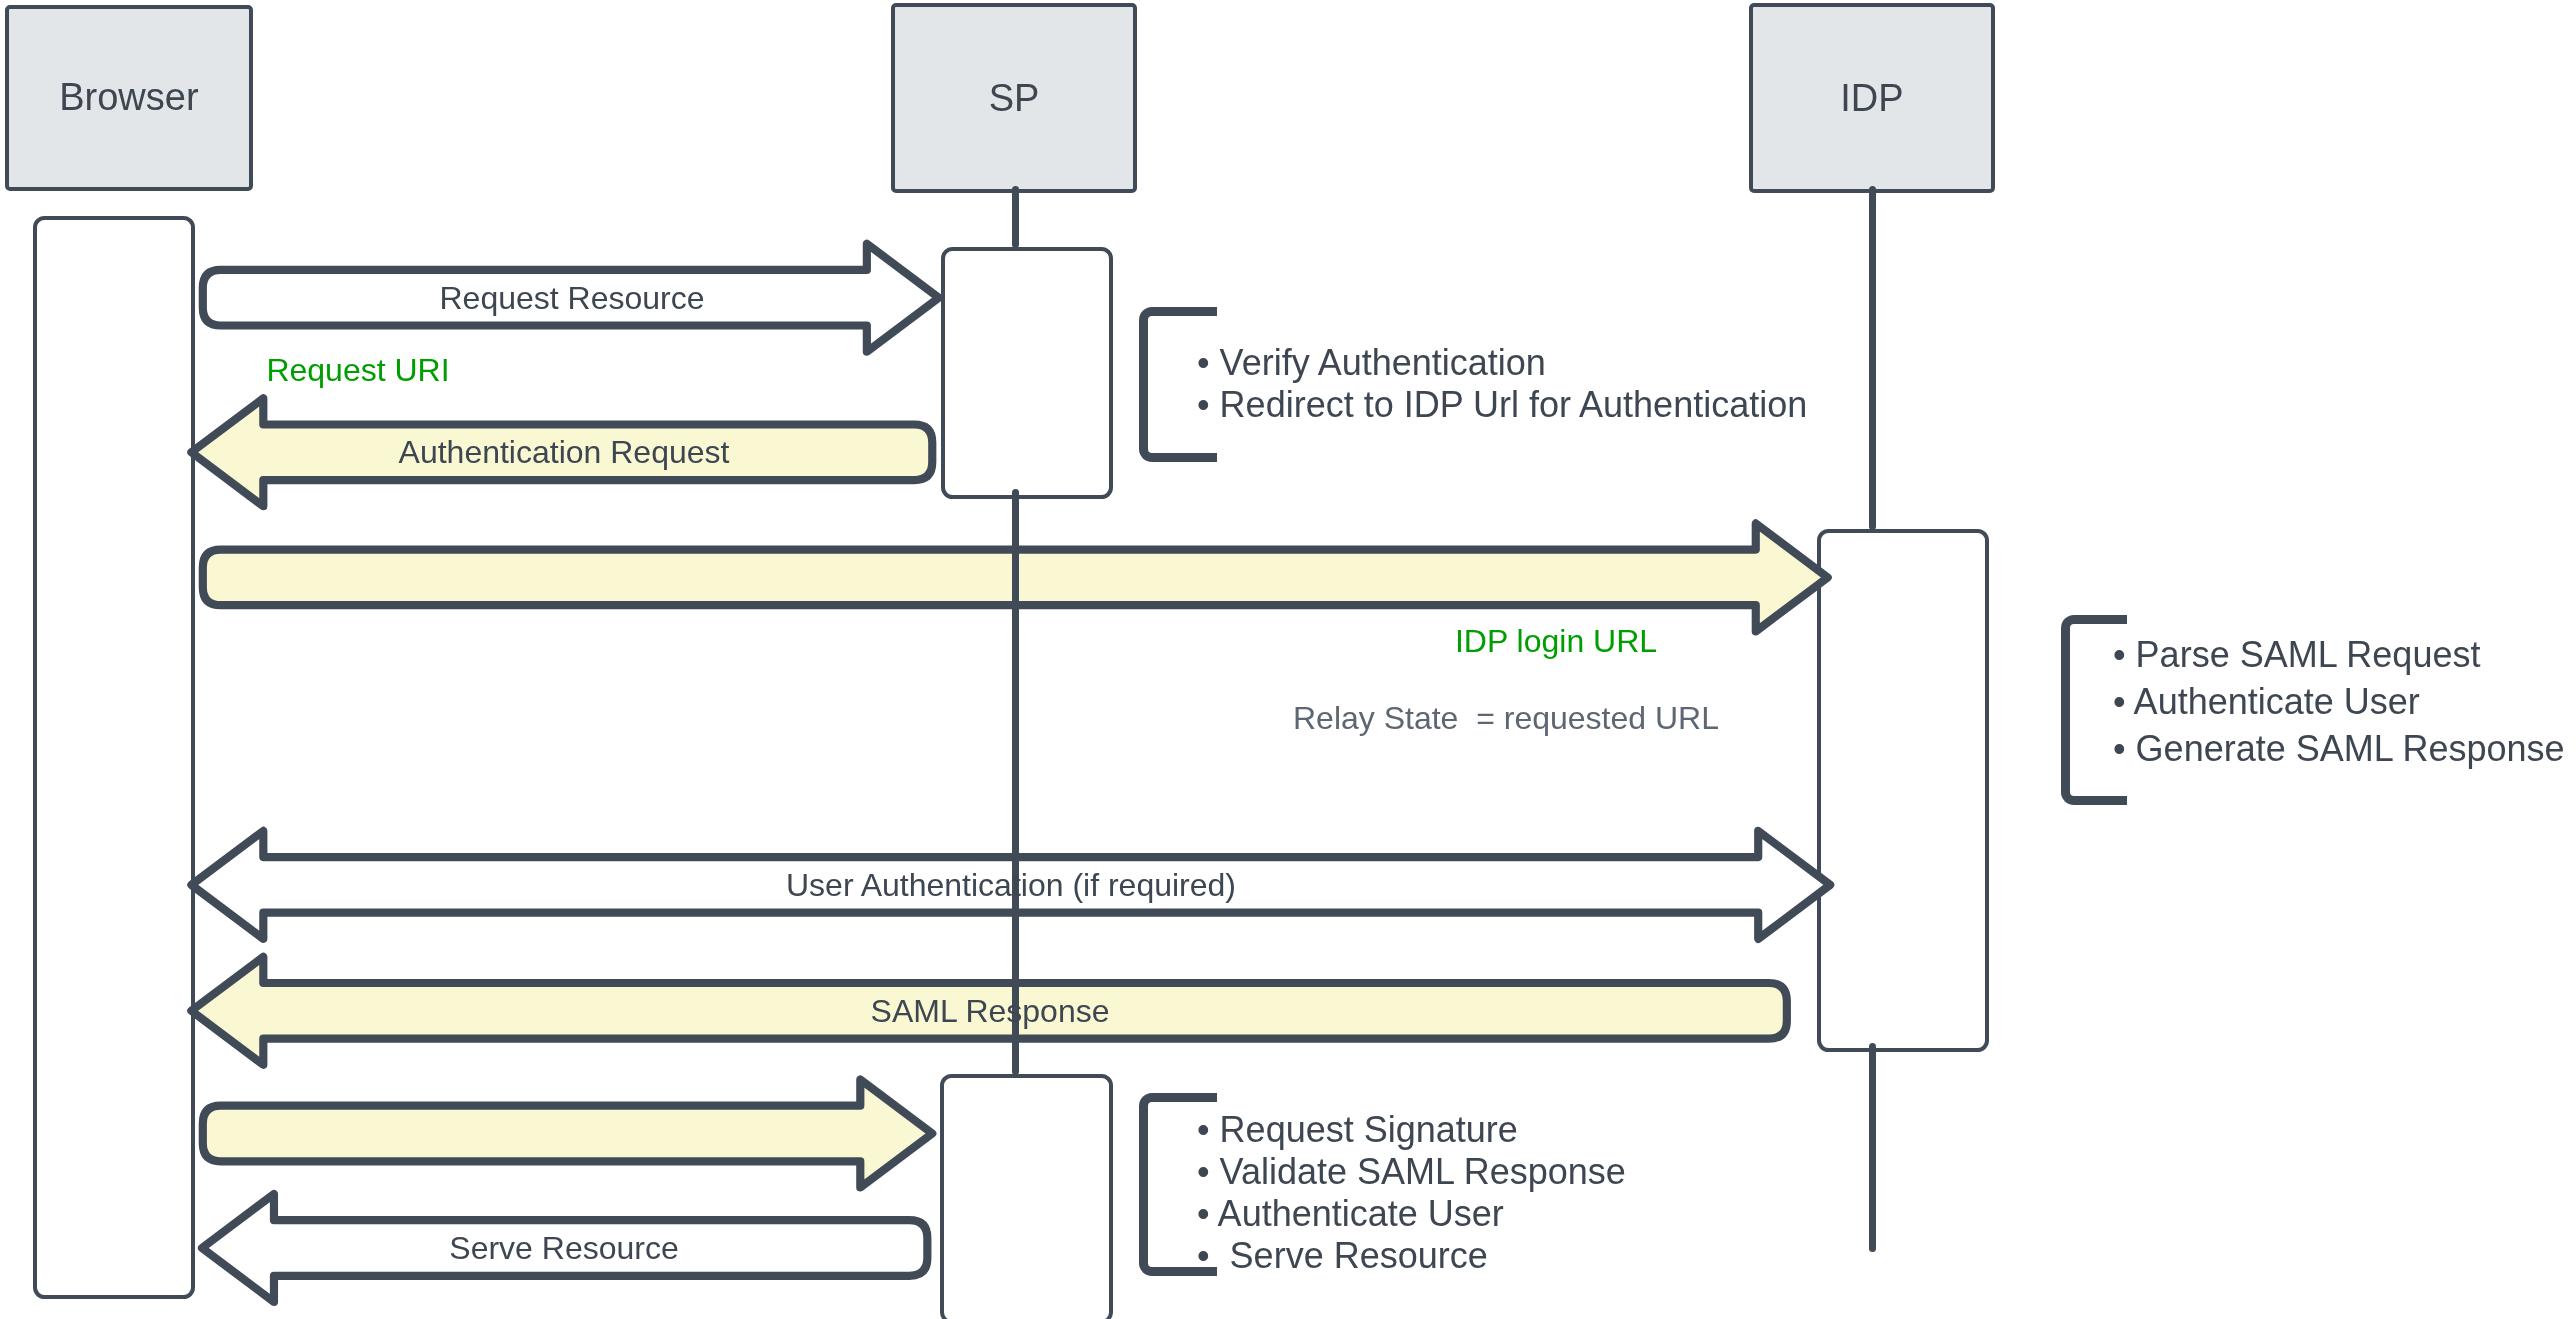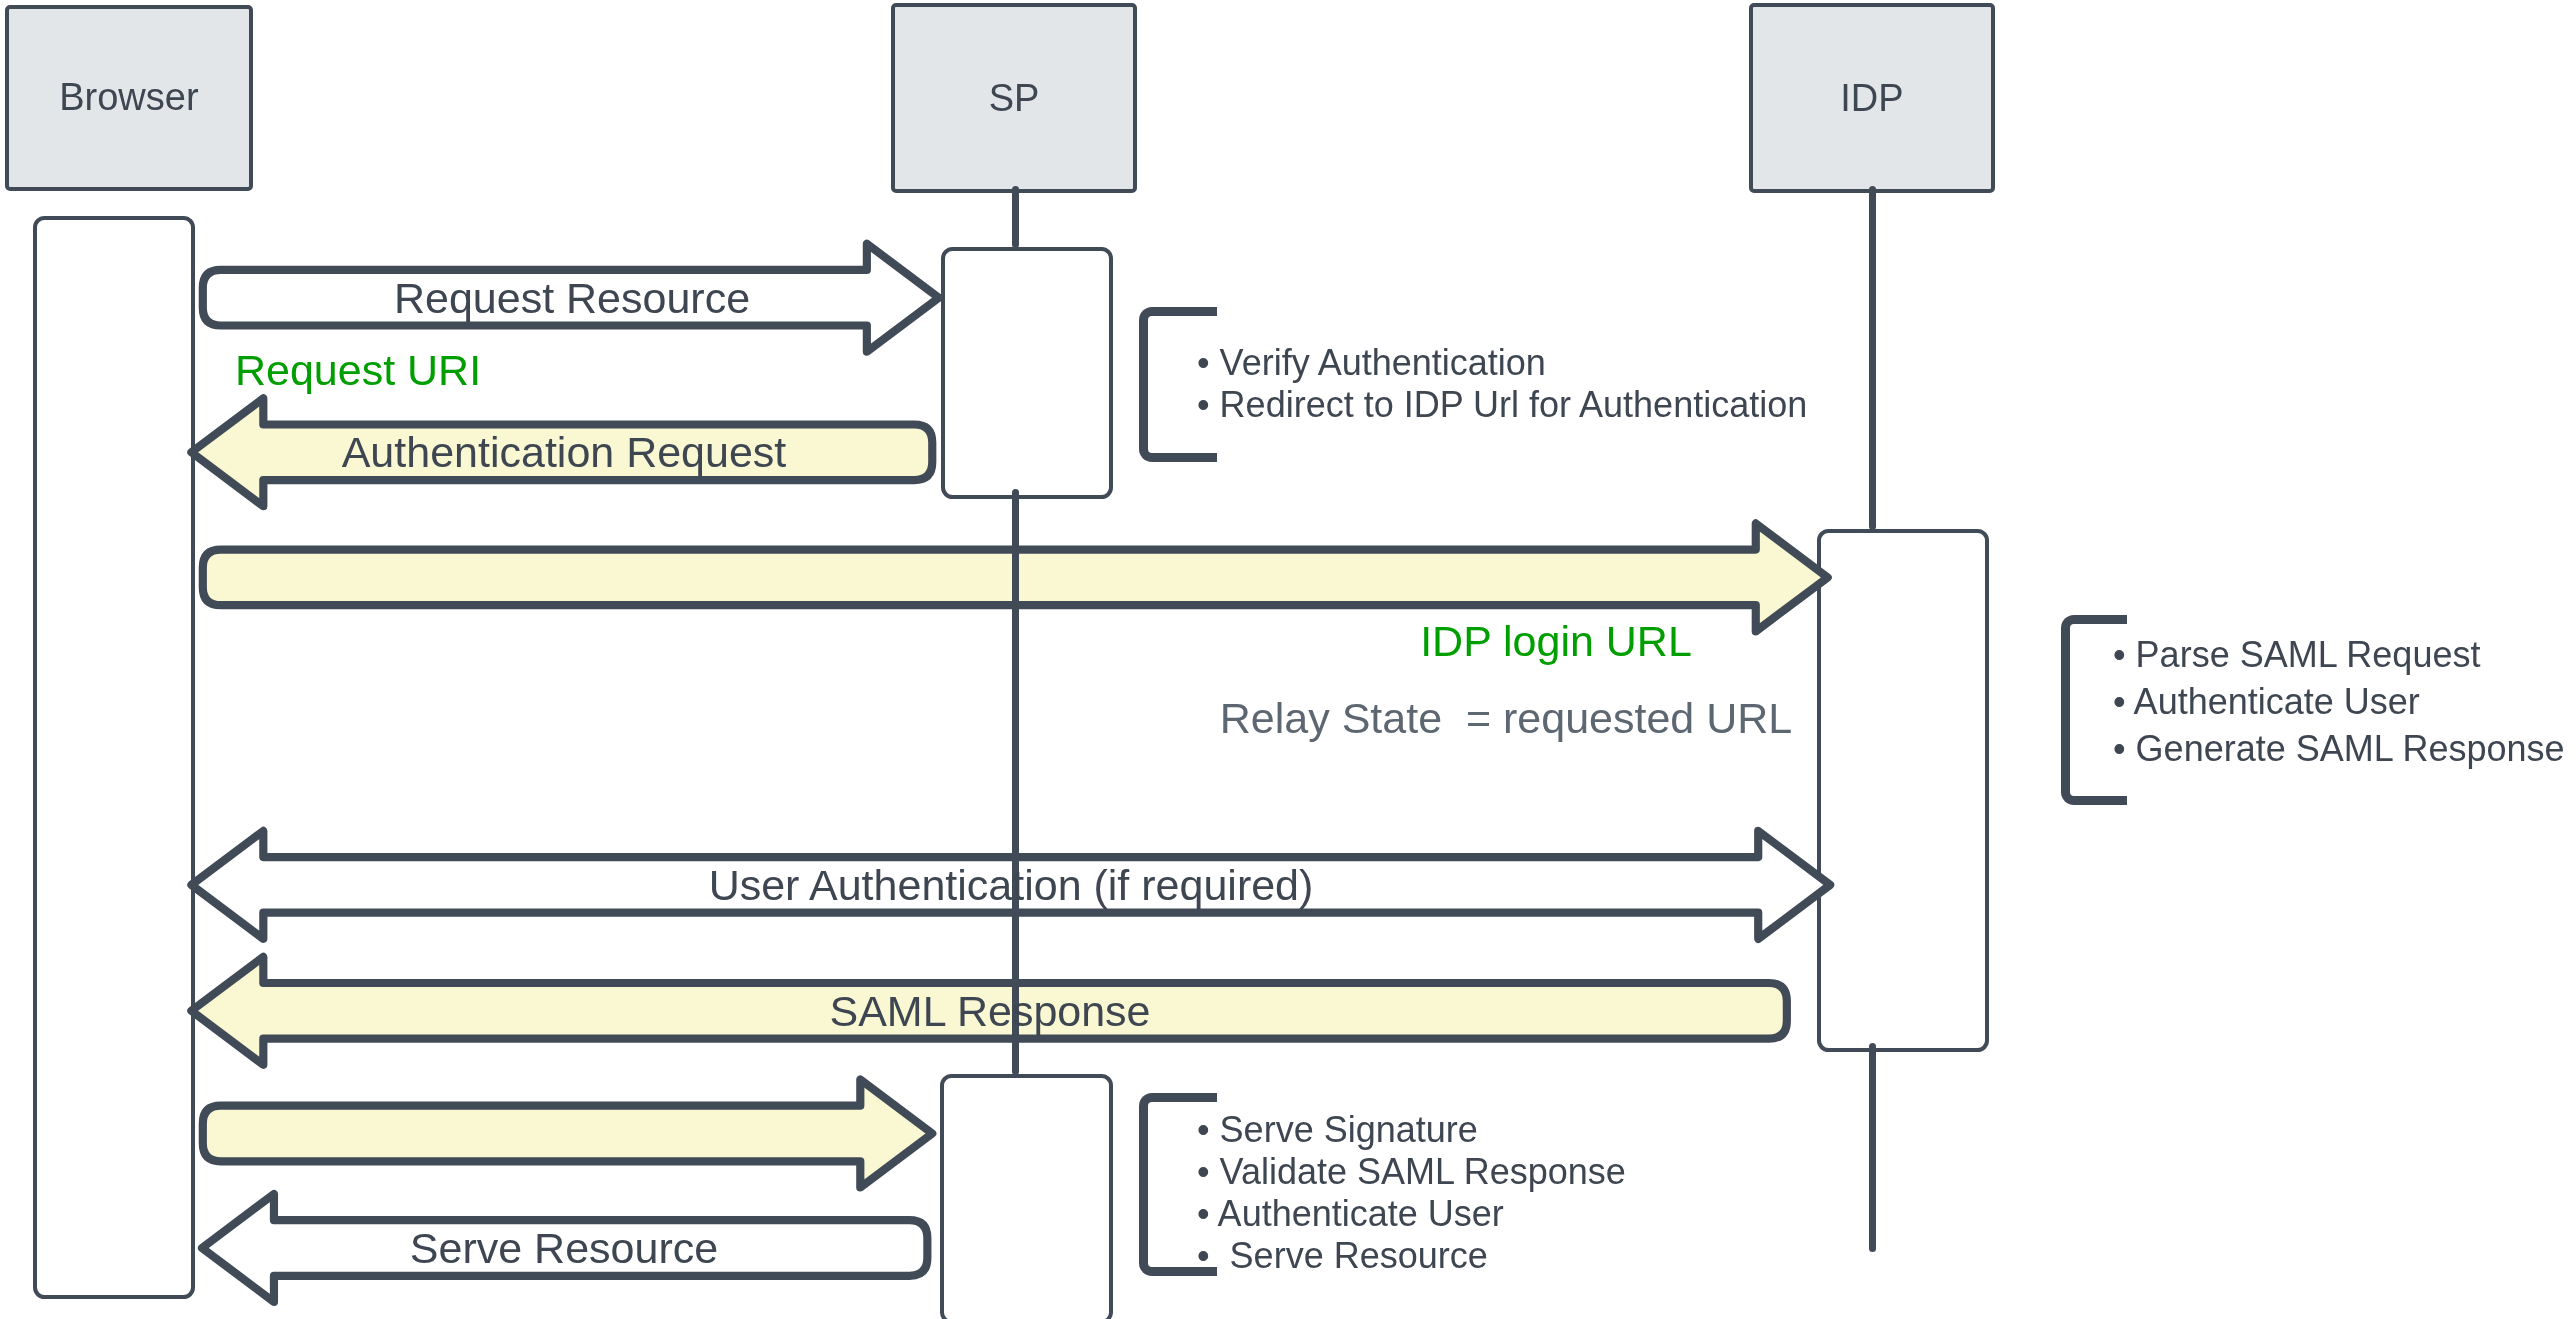--- a/index.html
+++ b/index.html
@@ -24,21 +24,21 @@
   .lifeline{
     position:absolute;width:7.4px;background:var(--stroke);
     border-radius:4.1px;z-index:4;
   }
   
   .arrow-white{fill:#ffffff;stroke:var(--stroke);stroke-width:10;stroke-linejoin:round;}
   .arrow-yellow{fill:var(--yellow);stroke:var(--stroke);stroke-width:10;stroke-linejoin:round;}
   
   .label{
     position:absolute;z-index:5;transform:translate(-50%,-50%);
-    font-size:43px;white-space:pre;color:var(--text);text-align:right;
+    font-size:32px;white-space:pre;color:var(--text);text-align:right;
   }
   .label.green{color:var(--green);}
   .label.gray{color:var(--gray-text);}
   
   .bracket{
     position:absolute;z-index:2;
     border-left:9px solid var(--stroke);
     border-top:9px solid var(--stroke);
     border-bottom:9px solid var(--stroke);
     border-radius:13px 0 0 13px;
@@ -101,20 +101,20 @@
   <div class="note lh51" style="left:1197px;top:342px;">
       <div class="note-line">• Verify Authentication</div>
       <div class="note-line">• Redirect to IDP Url for Authentication</div>
     </div>
   <div class="note lh57" style="left:2113px;top:631px;">
       <div class="note-line">• Parse SAML Request</div>
       <div class="note-line">• Authenticate User</div>
       <div class="note-line">• Generate SAML Response</div>
     </div>
   <div class="note lh51" style="left:1197px;top:1109px;">
-      <div class="note-line">• Serve Signature</div>
+      <div class="note-line">• Request Signature</div>
       <div class="note-line">• Validate SAML Response</div>
       <div class="note-line">• Authenticate User</div>
       <div class="note-line">•  Serve Resource</div>
     </div>
 
 </div>
 
 
 </body></html>

